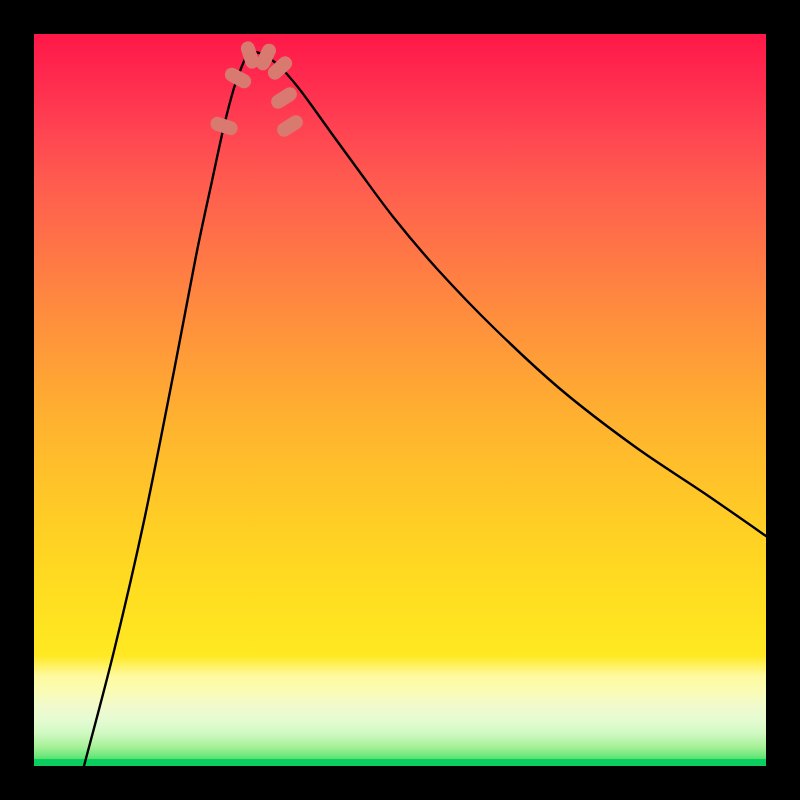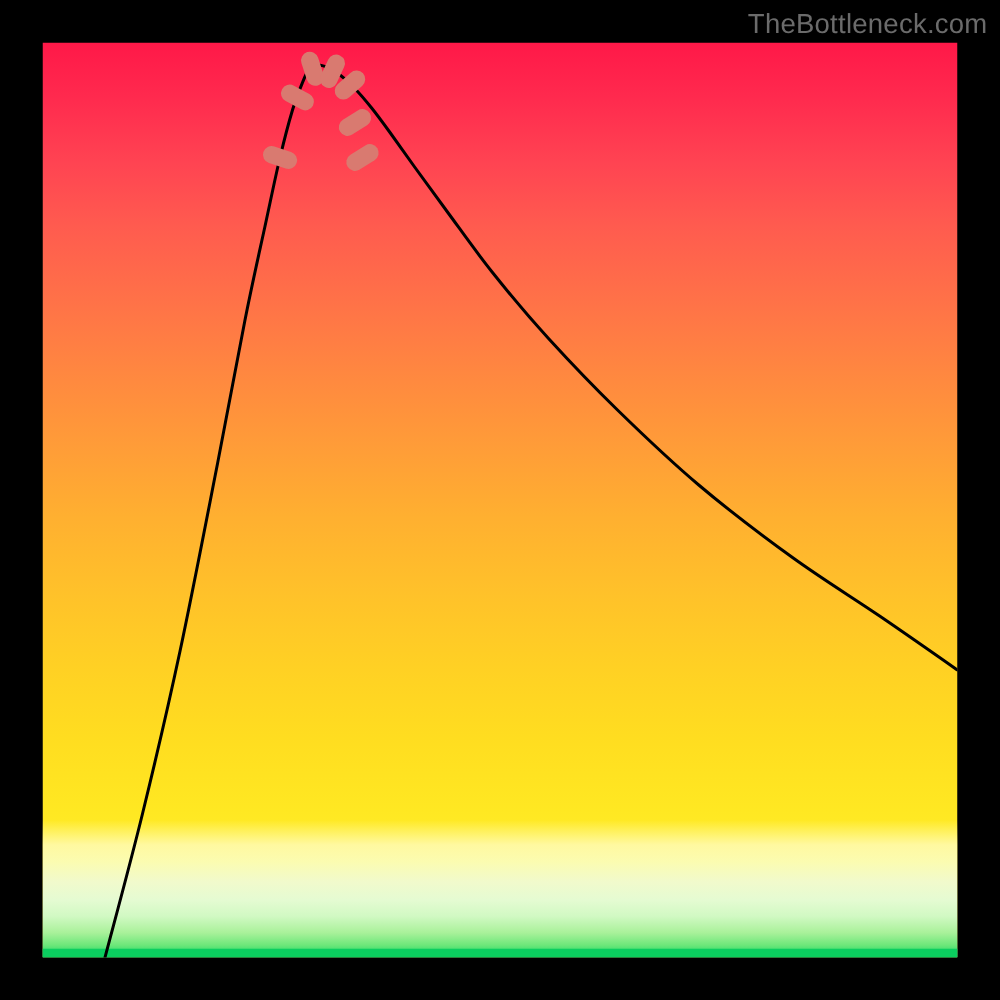--- a/index.html
+++ b/index.html
@@ -92,21 +92,20 @@
     width: 100%;
     height: 100%;
     overflow: visible;
   }
 </style>
 </head>
 <body>
 
 <div class="frame">
 
-  <div class="watermark">TheBottleneck.com</div>
 
   <div class="plot">
     <div class="gradient-main"></div>
     <div class="band-pale"></div>
     <div class="green-line"></div>
 
     <svg class="curve" viewBox="0 0 732 732" preserveAspectRatio="none">
       <path id="curve-path" fill="none" stroke="#000" stroke-width="2.4" stroke-linejoin="round" stroke-linecap="round" d="M 50,732 C 55.0,712.8 70.0,657.8 80,617 C 90.0,576.2 100.0,533.7 110,487 C 120.0,440.3 131.3,381.2 140,337 C 148.7,292.8 155.7,253.7 162,222 C 168.3,190.3 173.3,168.7 178,147 C 182.7,125.3 186.3,107.5 190,92 C 193.7,76.5 197.0,64.0 200,54 C 203.0,44.0 205.8,37.3 208,32 C 210.2,26.7 211.0,24.3 213,22 C 215.0,19.7 217.5,18.3 220,18 C 222.5,17.7 225.0,18.7 228,20 C 231.0,21.3 234.3,23.2 238,26 C 241.7,28.8 245.8,32.7 250,37 C 254.2,41.3 258.3,46.2 263,52 C 267.7,57.8 272.2,64.0 278,72 C 283.8,80.0 290.2,89.2 298,100 C 305.8,110.8 314.7,123.0 325,137 C 335.3,151.0 346.7,167.3 360,184 C 373.3,200.7 388.3,218.7 405,237 C 421.7,255.3 440.0,274.5 460,294 C 480.0,313.5 501.7,334.3 525,354 C 548.3,373.7 575.8,394.5 600,412 C 624.2,429.5 648.0,444.0 670,459 C 692.0,474.0 721.7,494.8 732,502"></path>
       <g id="markers">
           <g transform="translate(190,92) rotate(-72)">

